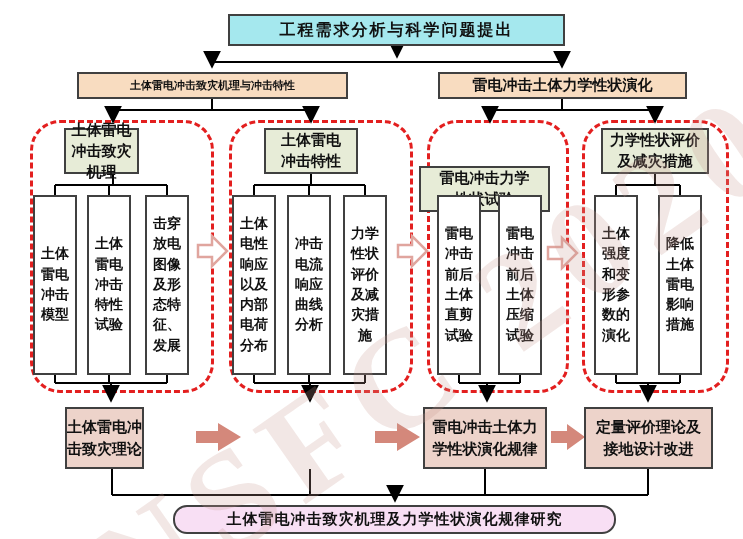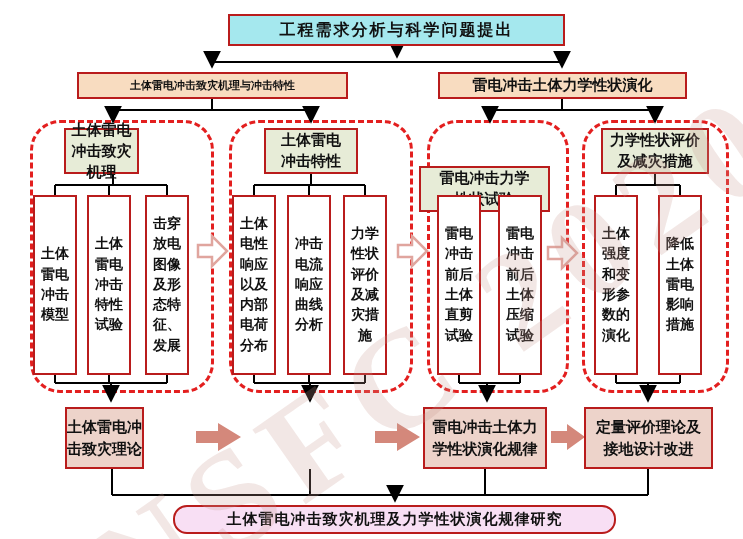--- a/index.html
+++ b/index.html
@@ -4,21 +4,21 @@
 <style>
   html,body { margin:0; padding:0; background:#ffffff; }
   .canvas {
     position:relative; width:743px; height:539px; overflow:hidden;
     font-family:"Liberation Serif","DejaVu Serif",serif;
     background:#ffffff;
   }
   .connectors { position:absolute; left:0; top:0; z-index:1; }
   .box {
     position:absolute; box-sizing:border-box;
-    border:2px solid #b91c1c; background:#fff;
+    border:2px solid #404040; background:#fff;
     display:flex; align-items:center; justify-content:center;
     text-align:center; font-weight:bold; color:#111; z-index:2;
   }
   .top-box      { left:228px; top:14px;  width:337px; height:32px; background:#a5e8ee; font-size:16px; letter-spacing:2px; white-space:nowrap; }
   .l2-left      { left:77px;  top:72px;  width:271px; height:27px; background:#f8dcc0; font-size:11px; white-space:nowrap; }
   .l2-right     { left:438px; top:72px;  width:249px; height:27px; background:#f8dcc0; font-size:15px; white-space:nowrap; }
   .group {
     position:absolute; box-sizing:border-box; z-index:0;
     border:3px dashed #e31f1f; border-radius:30px; background:transparent;
   }

